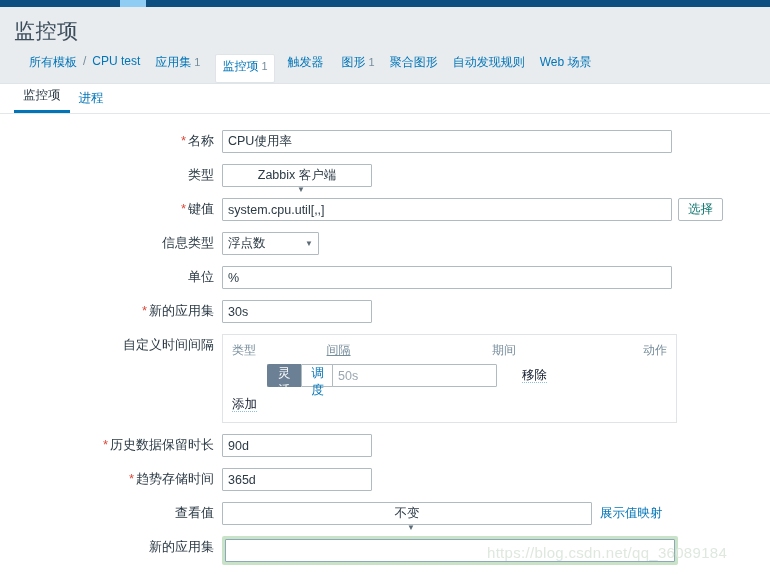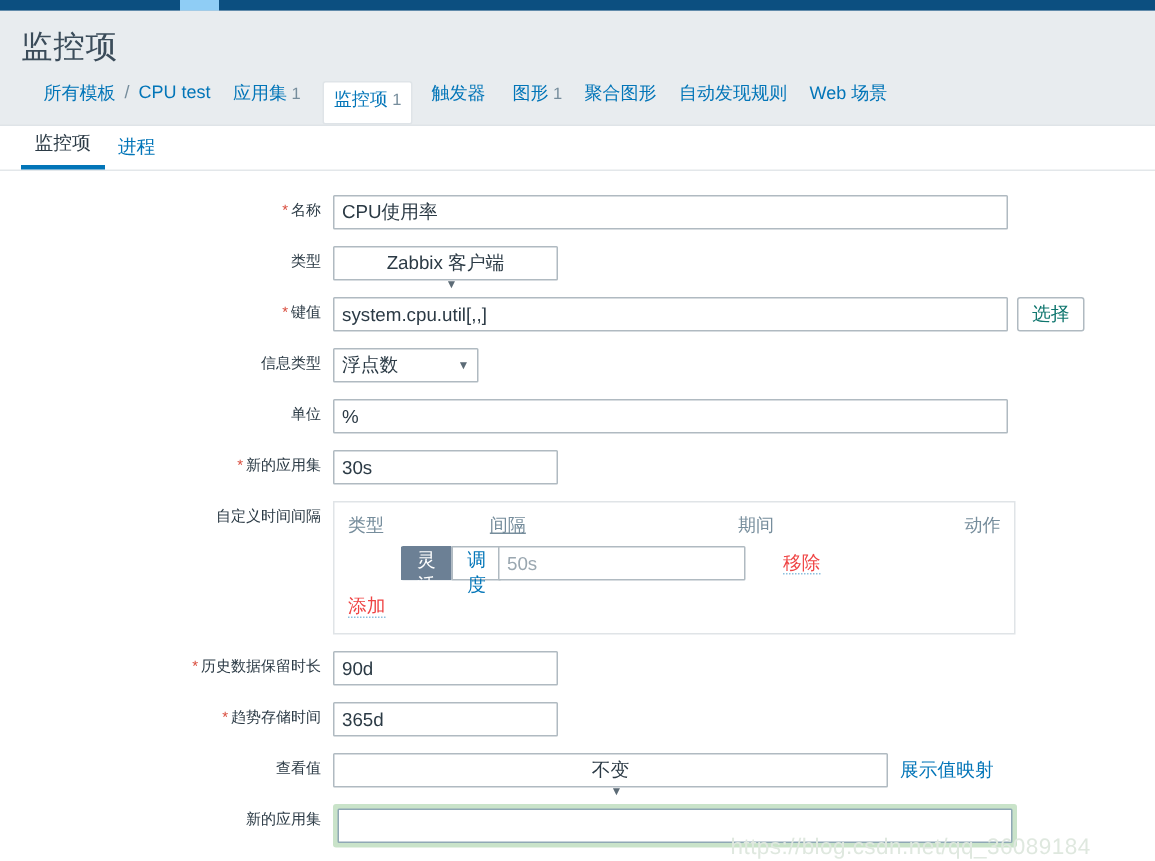--- a/index.html
+++ b/index.html
@@ -99,21 +99,21 @@
   .row {
     display: flex;
     align-items: flex-start;
     margin-bottom: 11px;
   }
   .label {
     width: 222px;
     text-align: right;
     padding-right: 8px;
     box-sizing: border-box;
-    font-size: 10px;
+    font-size: 13px;
     color: #2b3a45;
     line-height: 22px;
     white-space: nowrap;
   }
   .req { color: #d94c3d; margin-right: 2px; }
   .ctl { flex: 1; }
 
   input.txt, .selbox {
     box-sizing: border-box;
     height: 23px;
@@ -199,21 +199,21 @@
   .toggle button:last-child  { border-radius: 0 2px 2px 0; }
   .toggle button.on {
     background: #6c8095;
     border-color: #6c8095;
     color: #ffffff;
   }
   .i-delay  { width: 165px; }
   .i-period { width: 140px; }
 
   .lnk {
-    color: #ef4444;
+    color: #0f172a;
     font-size: 12.5px;
     border-bottom: 1px dotted #8cc0de;
     cursor: pointer;
     text-decoration: none;
     text-align: center;
   }
   .add-wrap { margin-top: 9px; }
 
   .lnk-plain {
     color: #0275b8;
@@ -234,21 +234,20 @@
 
   .watermark {
     position: absolute;
     left: 487px;
     top: 544px;
     font-size: 15px;
     color: #dfe8df;
     white-space: nowrap;
     pointer-events: none;
     letter-spacing: .3px;
-    margin-top: 12px;
   }
 </style>
 </head>
 <body>
 
 <div class="topbar">
   <div class="seg-left"></div>
   <div class="seg-hi"></div>
   <div class="seg-right"></div>
 </div>

